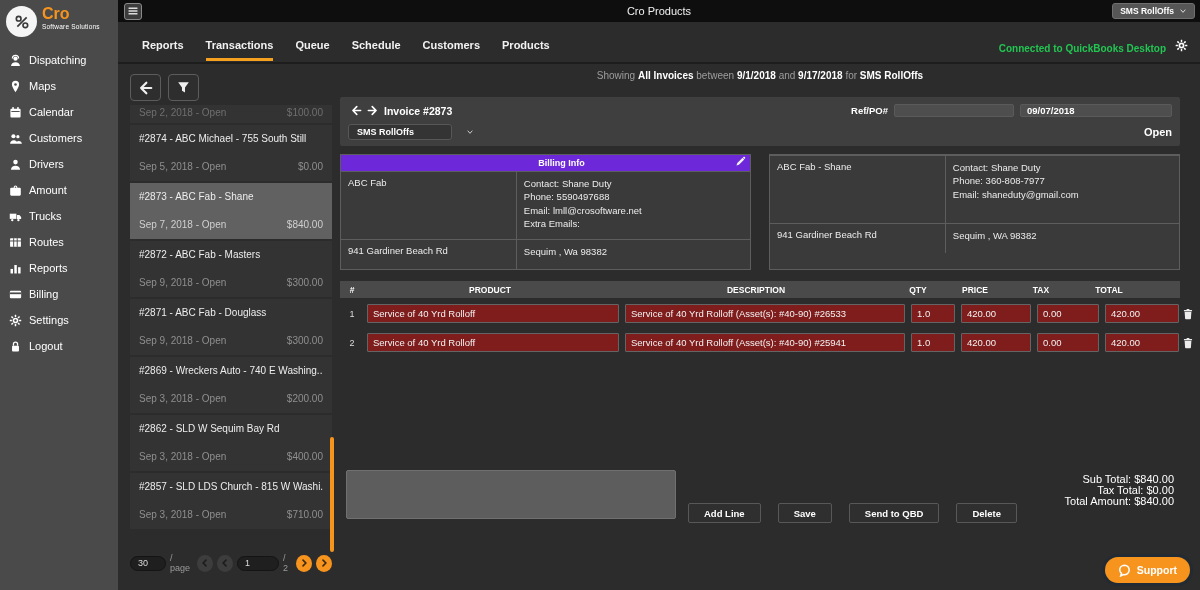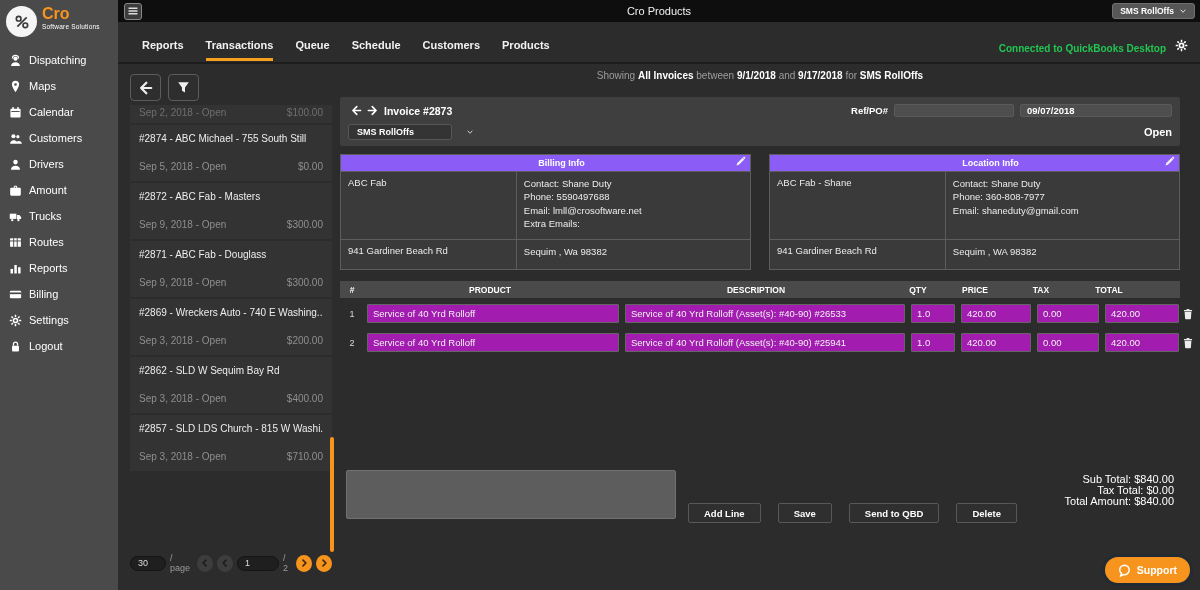--- a/index.html
+++ b/index.html
@@ -82,21 +82,21 @@
   .date-input { width:152px; height:13px; background:#4e4e4e; border:1px solid #5a5a5a; border-radius:2px;
                 color:#fff; font-weight:bold; font-size:9.5px; padding:0 6px; font-family:inherit; }
   .inv-h-row2 { display:flex; align-items:center; justify-content:space-between; margin-top:5px; height:16px; }
   .company-select { display:flex; align-items:center; gap:14px; cursor:pointer; }
   .company-pill { background:#343434; border:1px solid #575757; border-radius:3px; height:16px; min-width:104px;
                   display:flex; align-items:center; padding:0 8px; font-size:9px; font-weight:bold; color:#fff; }
   .inv-status { font-size:11px; font-weight:bold; color:#fff; }
 
   .info-panels { display:flex; gap:18px; margin-top:8px; }
   .info-panel { flex:1; border:1px solid #5d5d5d; background:#3a3a3a; }
-  .info-head { position:relative; height:16px; background:#8b5cf6; display:flex; align-items:center;
+  .info-head { position:relative; height:16px; background:#6d28d9; display:flex; align-items:center;
                justify-content:center; font-size:9px; font-weight:bold; color:#fff;padding-left:32px; }
   .edit-btn { position:absolute; right:4px; top:1px; color:#f0f0f0; cursor:pointer; }
   .info-row { display:flex; border-top:1px solid #5d5d5d; }
   .cell-l { width:43%; border-right:1px solid #5d5d5d; padding:5px 7px; font-size:9.5px; color:#ececec; }
   .cell-r { flex:1; padding:5px 7px; font-size:9.5px; color:#ececec; line-height:1.4; }
   .row-tall { min-height:68px; }
   .row-short { min-height:30px; }
 
   .prod-table { margin-top:11px; }
   .pt-head { display:flex; align-items:center; background:#4a4a4a; height:17px;
@@ -105,21 +105,21 @@
   .c-num { width:24px; flex:none; }
   .c-prod { width:252px; flex:none; }
   .c-desc { width:280px; flex:none; }
   .c-qty { width:44px; flex:none; }
   .c-price { width:70px; flex:none; }
   .c-tax { width:62px; flex:none; }
   .c-total { width:74px; flex:none; }
   .c-del { width:34px; flex:none; }
   .pt-row { display:flex; align-items:center; height:27px; margin-top:2px; }
   .pt-row .rownum { width:24px; flex:none; text-align:center; font-size:9px; color:#ddd; }
-  .cell-input { background:#a21caf; border:1px solid #646464; border-radius:1px; height:19px;
+  .cell-input { background:#7f1d1d; border:1px solid #646464; border-radius:1px; height:19px;
                 display:flex; align-items:center; padding:0 5px; margin:0 3px; font-size:9.5px; color:#f2f2f2;
                 white-space:nowrap; overflow:hidden; }
   .trash-btn { width:28px; height:19px; display:flex; align-items:center; justify-content:center;
                color:#ececec; cursor:pointer; background:none; border:none; }
 
   .notes { position:absolute; left:6px; top:400px; width:330px; height:49px; background:#5d5d5d;
            border:1px solid #707070; border-radius:2px; resize:none; }
   .totals { position:absolute; right:6px; top:404px; text-align:right; font-size:11px; color:#fff; line-height:1.02; }
   .totals .tline { white-space:pre; }
   .action-row { position:absolute; left:348px; top:433px; display:flex; gap:17px; }
@@ -353,20 +353,27 @@
       </div>
     </div>
 
     <div class="list-item">
       <div class="li-title">#2874 - ABC Michael - 755 South Still</div>
       <div class="li-meta-row">
         <span>Sep 5, 2018 - Open</span>
         <span>$0.00</span>
         </div>
     </div>
+    <div class="list-item selected">
+      <div class="li-title">#2873 - ABC Fab - Shane</div>
+      <div class="li-meta-row">
+        <span>Sep 7, 2018 - Open</span>
+        <span>$840.00</span>
+        </div>
+    </div>
     <div class="list-item">
       <div class="li-title">#2872 - ABC Fab - Masters</div>
       <div class="li-meta-row">
         <span>Sep 9, 2018 - Open</span>
         <span>$300.00</span>
         </div>
     </div>
     <div class="list-item">
       <div class="li-title">#2871 - ABC Fab - Douglass</div>
       <div class="li-meta-row">
@@ -498,28 +505,20 @@
             <div>Extra Emails:</div>
           </div>
         </div>
         <div class="info-row row-short">
           <div class="cell-l">941 Gardiner Beach Rd</div>
           <div class="cell-r">Sequim , Wa 98382</div>
         </div>
       </div>
 
       <div class="info-panel">
-        <div class="info-head">
-          <span>Location Info</span>
-          <span class="edit-btn ico">
-              <svg width="11" height="11" viewBox="0 0 12 12" fill="currentColor">
-                <path d="M1.6 10.4l.9-2.7 5.8-5.8 1.8 1.8-5.8 5.8zM9 1.2a1.2 1.2 0 0 1 1.8 1.8l-.4.4-1.8-1.8z"></path>
-              </svg>
-            </span>
-        </div>
         <div class="info-row row-tall">
           <div class="cell-l">ABC Fab - Shane</div>
           <div class="cell-r">
             <div>Contact: Shane Duty</div>
             <div>Phone: 360-808-7977</div>
             <div>Email: shaneduty@gmail.com</div>
           </div>
         </div>
         <div class="info-row row-short">
           <div class="cell-l">941 Gardiner Beach Rd</div>

